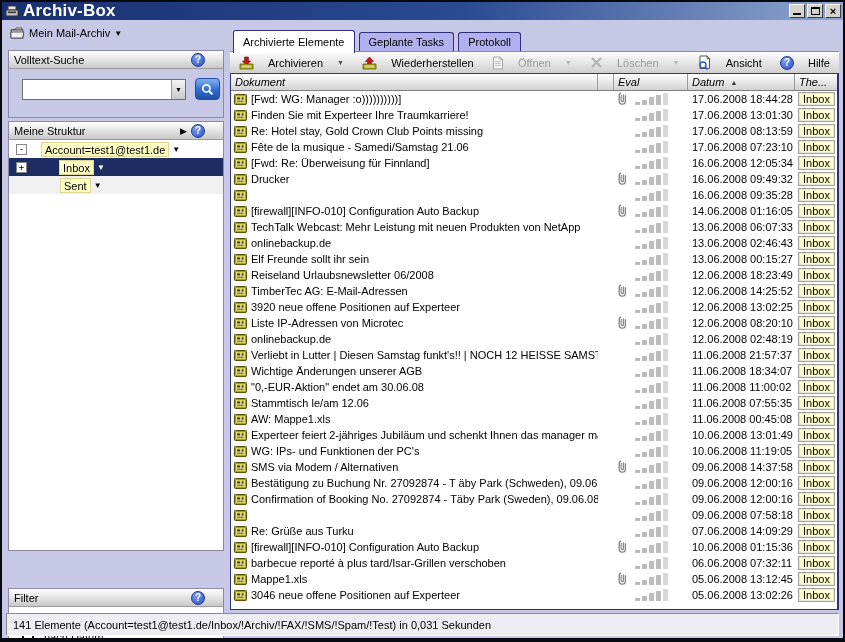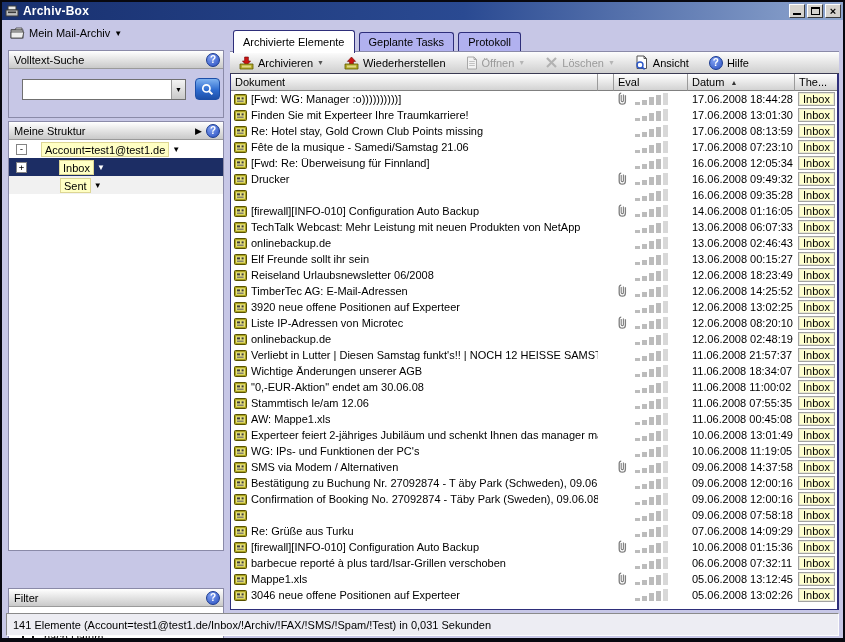--- a/index.html
+++ b/index.html
@@ -6,36 +6,36 @@
   html,body { width:845px; height:642px; }
   body { font-family:"Liberation Sans", sans-serif; font-size:11px; color:#000; background:#555; }
 
   .window { position:absolute; inset:0; border:2px solid #08080f; border-bottom-width:4px;
             background:#c7c7e6; display:flex; flex-direction:column; overflow:hidden; }
 
   
   .titlebar { height:18px; flex:0 0 18px; background:linear-gradient(to right,#18306f 0%,#2a4a92 55%,#8fa6cf 100%);
               display:flex; align-items:center; padding:0 2px; }
   .titlebar .ticon { width:15px; height:13px; margin:0 3px 0 1px; }
-  .titlebar .ttext { color:#fff; font-weight:bold; font-size:12px; flex:1; letter-spacing:.2px; }
+  .titlebar .ttext { color:#fff; font-weight:bold; font-size:17px; flex:1; letter-spacing:.2px; }
   .winbtn { width:16px; height:14px; background:#d6d3ce; border:1px solid; border-color:#fff #3c3c3c #3c3c3c #fff;
             margin-left:2px; display:flex; align-items:center; justify-content:center; position:relative; }
   .glyph-min { width:8px; height:2px; background:#000; position:absolute; bottom:2px; left:3px; }
   .glyph-max { width:9px; height:8px; border:1px solid #000; border-top-width:2px; }
   .glyph-close { font-size:11px; font-weight:bold; line-height:10px; }
 
   .content { position:relative; flex:1; }
 
   
   .archive-sel { position:absolute; left:8px; top:7px; display:flex; align-items:center; gap:4px; }
   .dd-arrow { font-size:8px; color:#000; }
 
   .group { position:absolute; left:6px; width:216px; border:1px solid #8a8aa8; background:#c7c7e6; }
   .group-head { height:18px; background:linear-gradient(#ffffff,#c9c9c9); border-bottom:1px solid #9a9a9a;
-                display:flex; align-items:center; padding:0 3px 0 5px; }
+                display:flex; align-items:center; padding:0 18px 0 5px; }
   .group-title { flex:1; }
   .help-circle { width:14px; height:14px; border-radius:50%; background:radial-gradient(circle at 35% 30%,#7f9ff0,#2a50c0);
                  color:#fff; font-weight:bold; font-size:10px; display:flex; align-items:center; justify-content:center;
                  border:1px solid #1a3a90; }
   .tri-right { font-size:9px; margin-right:4px; }
 
   .g-search { top:30px; height:68px; }
   .search-row { display:flex; align-items:center; padding:9px 0 0 13px; gap:9px; }
   .combo { width:164px; height:21px; background:#fff; border:1px solid #707070; display:flex; }
   .combo-field { flex:1; border:0; outline:0; font:11px "Liberation Sans",sans-serif; padding:0 3px; }
@@ -70,32 +70,32 @@
   
   .tabs { position:absolute; left:231px; top:8px; height:24px; display:flex; align-items:flex-end; gap:4px; }
   .tab { border:1px solid #2e2e7a; border-bottom:none; border-radius:3px 3px 0 0; padding:0 9px;
          height:20px; line-height:19px; background:#b1b1ef; position:relative; z-index:1; }
   .tab.active { background:#fff; height:23px; line-height:22px; z-index:3; margin-bottom:-1px; }
 
   
   .toolbar { position:absolute; left:228px; top:31px; width:609px; height:23px;
              background:linear-gradient(#fdfdfd,#cfcfcf); border-top:1px solid #8a8aa8; border-bottom:1px solid #3a3a52;
              display:flex; align-items:center; padding:0 4px; z-index:2; }
-  .tbtn { display:flex; align-items:center; gap:4px; padding:2px 5px; white-space:nowrap; }
+  .tbtn { display:flex; align-items:center; gap:14px; padding:2px 5px; white-space:nowrap; }
   .tbtn .dd-arrow { font-size:7px; color:#555; }
   .tbtn.disabled { color:#9a9a9a; }
   .tbtn.disabled .dd-arrow { color:#b5b5b5; }
   .tb-gap { width:10px; }
 
   
   .table { position:absolute; left:228px; top:53px; width:609px; height:537px;
            border:1px solid #2e2e7a; border-right-width:2px; background:#fff; display:flex; flex-direction:column; }
   .thead { display:flex; height:17px; flex:0 0 17px; }
   .th { background:linear-gradient(#ffffff,#d2d2d2); border-right:1px solid #9a9a9a; border-bottom:1px solid #808080;
-        display:flex; align-items:center; padding-left:4px; overflow:hidden; white-space:nowrap; }
+        display:flex; align-items:center; padding-left:4px; overflow:hidden; white-space:nowrap;font-style:italic; }
   .sort-arrow { font-size:7px; margin-left:6px; color:#333; }
   .col-doc  { width:367px; }
   .col-clip { width:16px; }
   .col-eval { width:74px; }
   .col-date { width:107px; }
   .col-theme{ flex:1; }
   .tbody { flex:1; overflow:hidden; background:#fff; }
   .trow { display:flex; height:16px; align-items:center; }
   .td { overflow:hidden; white-space:nowrap; display:flex; align-items:center; height:16px; }
   .td-doc { width:367px; padding-left:3px; gap:4px; }

